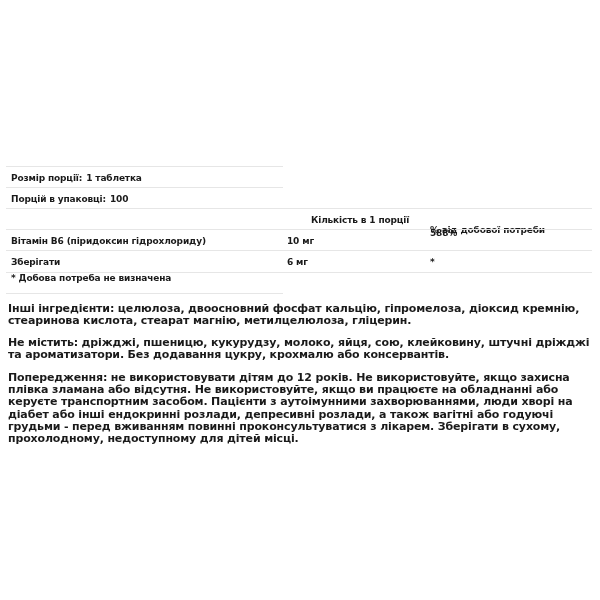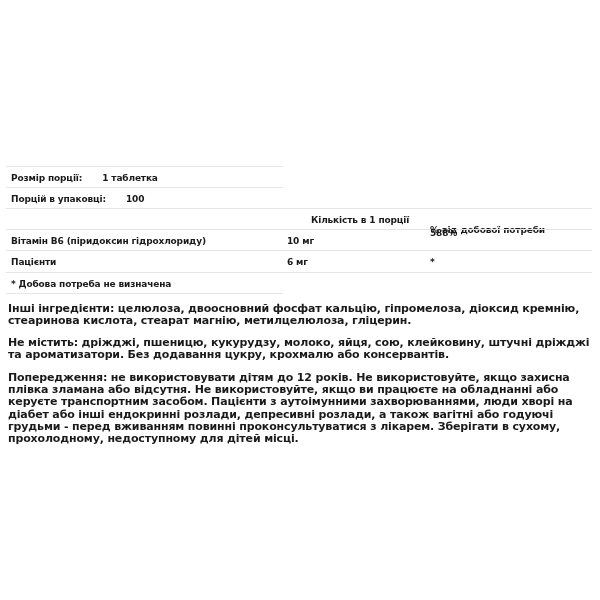--- a/index.html
+++ b/index.html
@@ -28,21 +28,21 @@
       white-space: nowrap;
       line-height: 12px;
     }
     .para {
       position: absolute;
       left: 8px;
       width: 584px;
       line-height: 12.2px;
       font-size: 11px;
     }
-    .label-gap { margin-left: 20px; }
+    .label-gap { margin-left: 4px; }
   </style>
 </head>
 <body>
 
 <div class="hr" style="left:6px; top:166px; width:277px;"></div>
 
 <div class="cell" style="left:11px; top:172px;">
   <span>Розмір порції:</span><span class="label-gap">1 таблетка</span>
 </div>
 
@@ -58,27 +58,27 @@
 <div class="cell" style="left:430px; top:224px;">% від добової потреби</div>
 
 <div class="hr" style="left:6px; top:229px; width:586px;"></div>
 
 <div class="cell" style="left:11px; top:235px;">Вітамін В6 (піридоксин гідрохлориду)</div>
 <div class="cell" style="left:287px; top:235px;">10 мг</div>
 <div class="cell" style="left:430px; top:227px;">588%</div>
 
 <div class="hr" style="left:6px; top:250px; width:586px;"></div>
 
-<div class="cell" style="left:11px; top:256px;">Пацієнти</div>
+<div class="cell" style="left:11px; top:256px;">Зберігати</div>
 <div class="cell" style="left:287px; top:256px;">6 мг</div>
 <div class="cell" style="left:430px; top:256px;">*</div>
 
 <div class="hr" style="left:6px; top:272px; width:586px;"></div>
 
-<div class="cell" style="left:11px; top:278px;">* Добова потреба не визначена</div>
+<div class="cell" style="left:11px; top:272px;">* Добова потреба не визначена</div>
 
 <div class="hr" style="left:6px; top:293px; width:277px;"></div>
 
 <div class="para" style="top:303px;">Інші інгредієнти: целюлоза, двоосновний фосфат кальцію, гіпромелоза, діоксид кремнію, стеаринова кислота, стеарат магнію, метилцелюлоза, гліцерин.</div>
 
 <div class="para" style="top:337px;">Не містить: дріжджі, пшеницю, кукурудзу, молоко, яйця, сою, клейковину, штучні дріжджі та ароматизатори. Без додавання цукру, крохмалю або консервантів.</div>
 
 <div class="para" style="top:372px;">Попередження: не використовувати дітям до 12 років. Не використовуйте, якщо захисна плівка зламана або відсутня. Не використовуйте, якщо ви працюєте на обладнанні або керуєте транспортним засобом. Пацієнти з аутоімунними захворюваннями, люди хворі на діабет або інші ендокринні розлади, депресивні розлади, а також вагітні або годуючі грудьми - перед вживанням повинні проконсультуватися з лікарем. Зберігати в сухому, прохолодному, недоступному для дітей місці.</div>
 
 </body></html>

